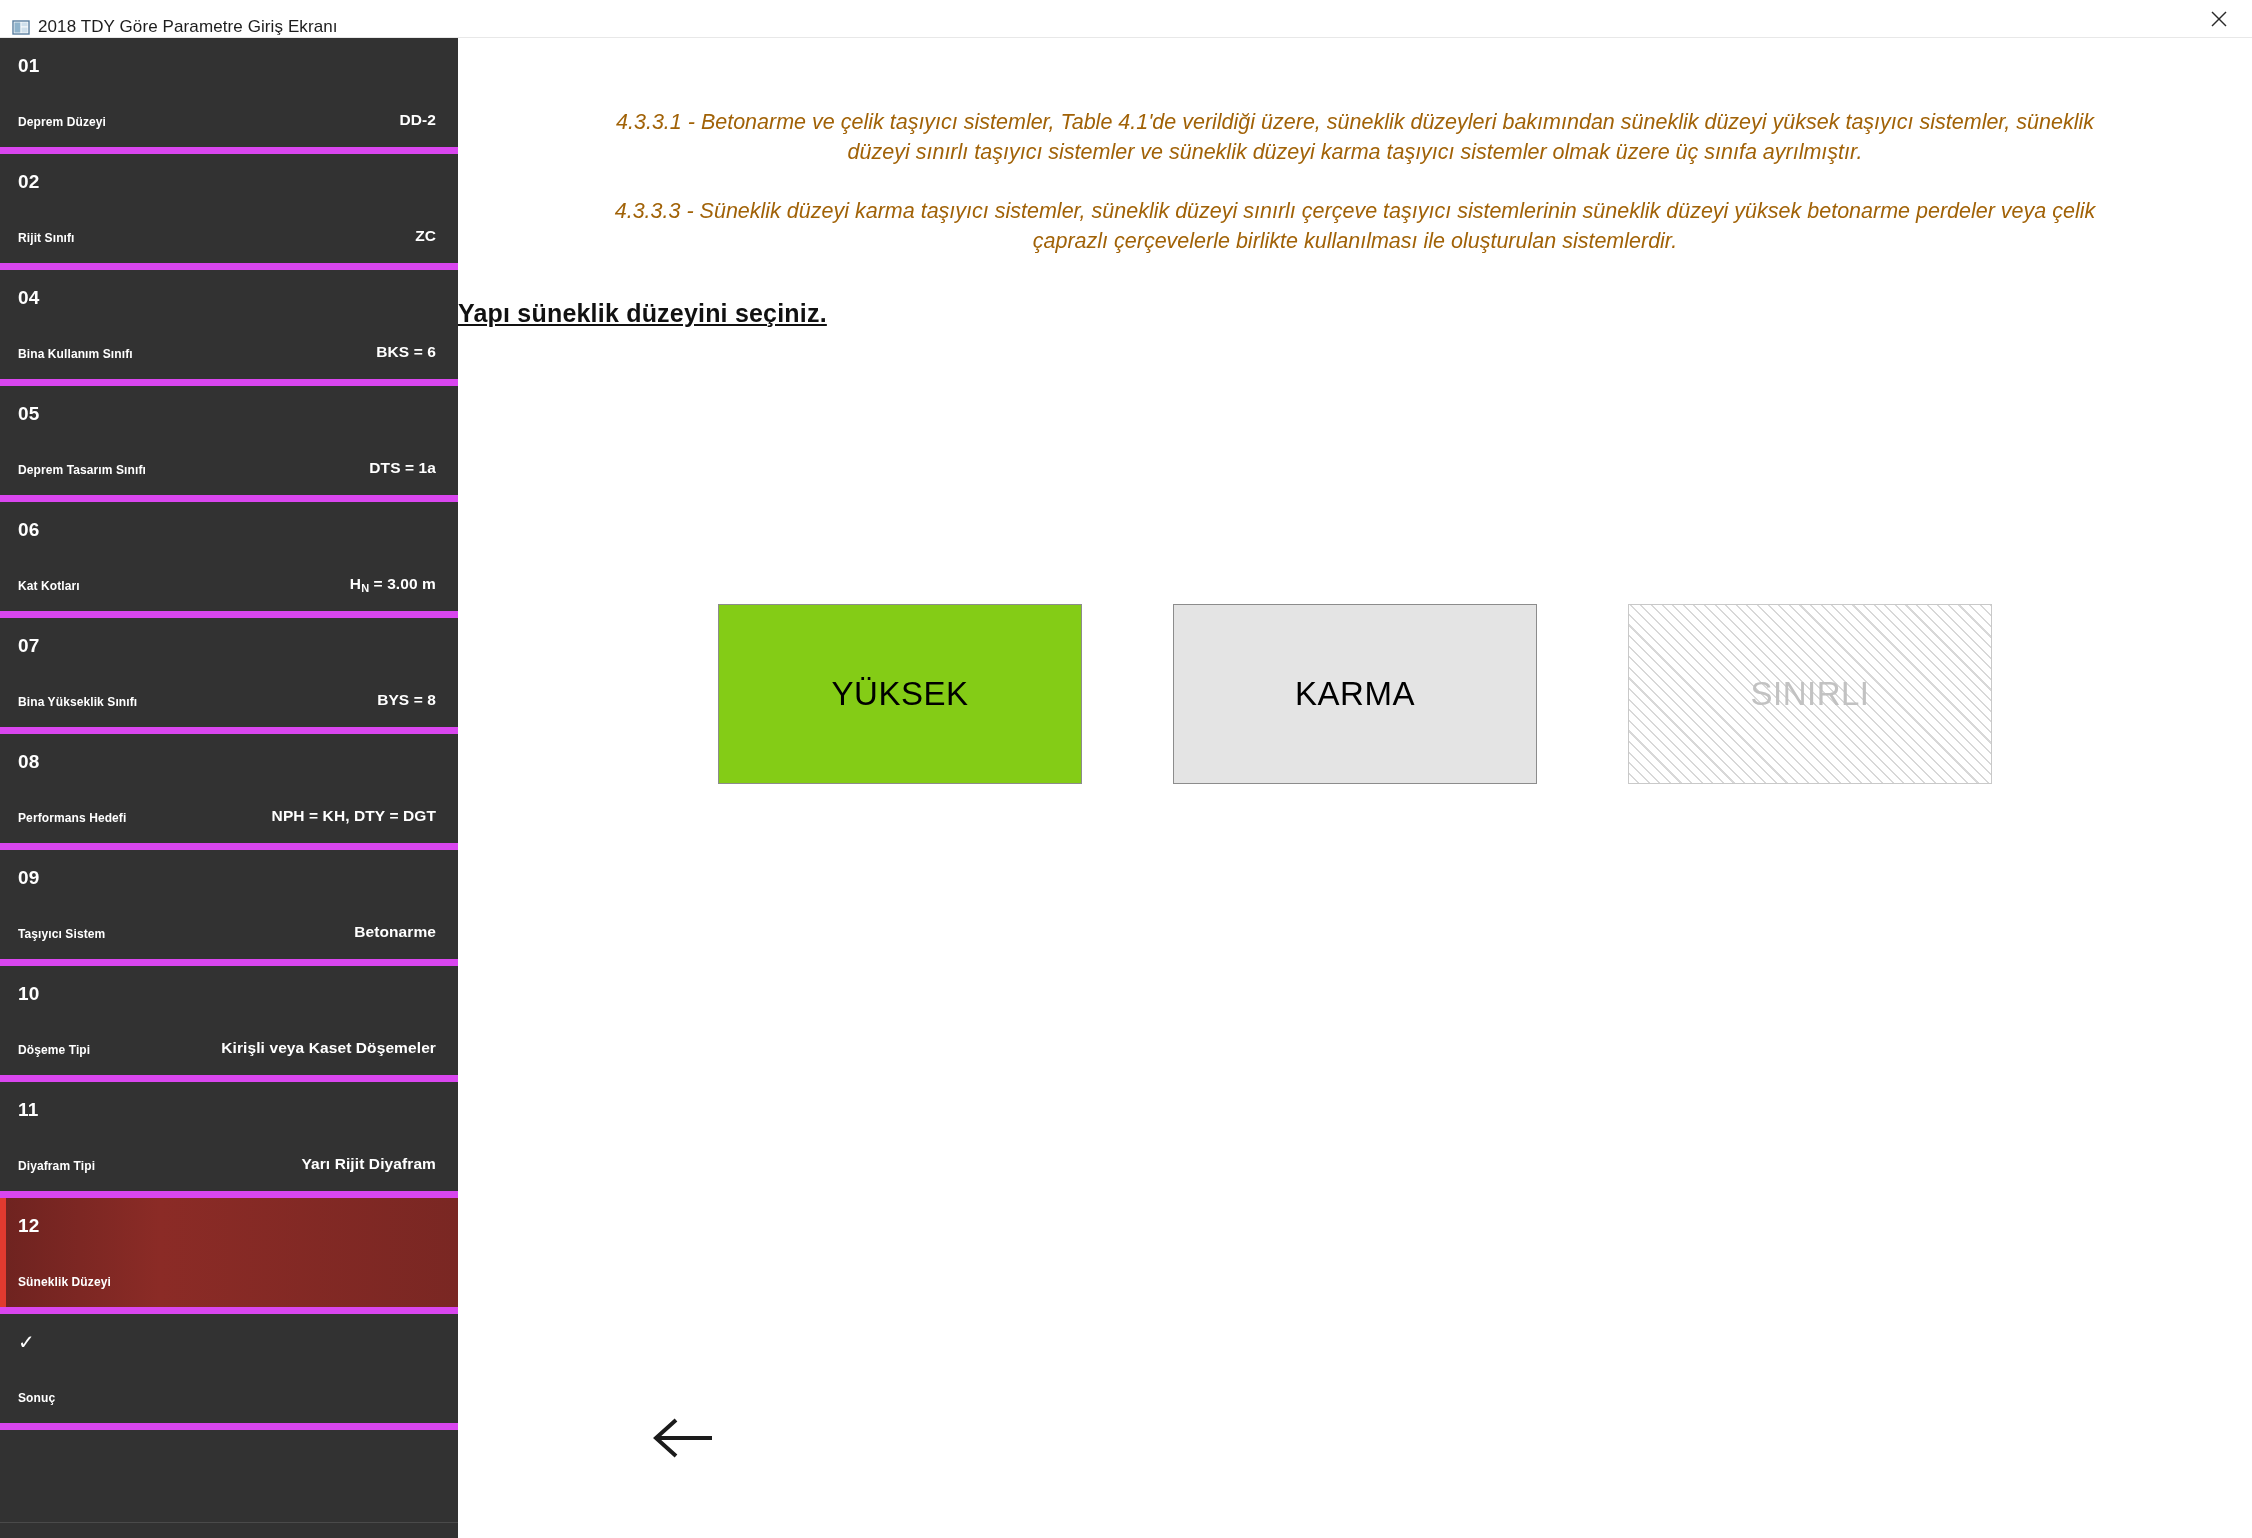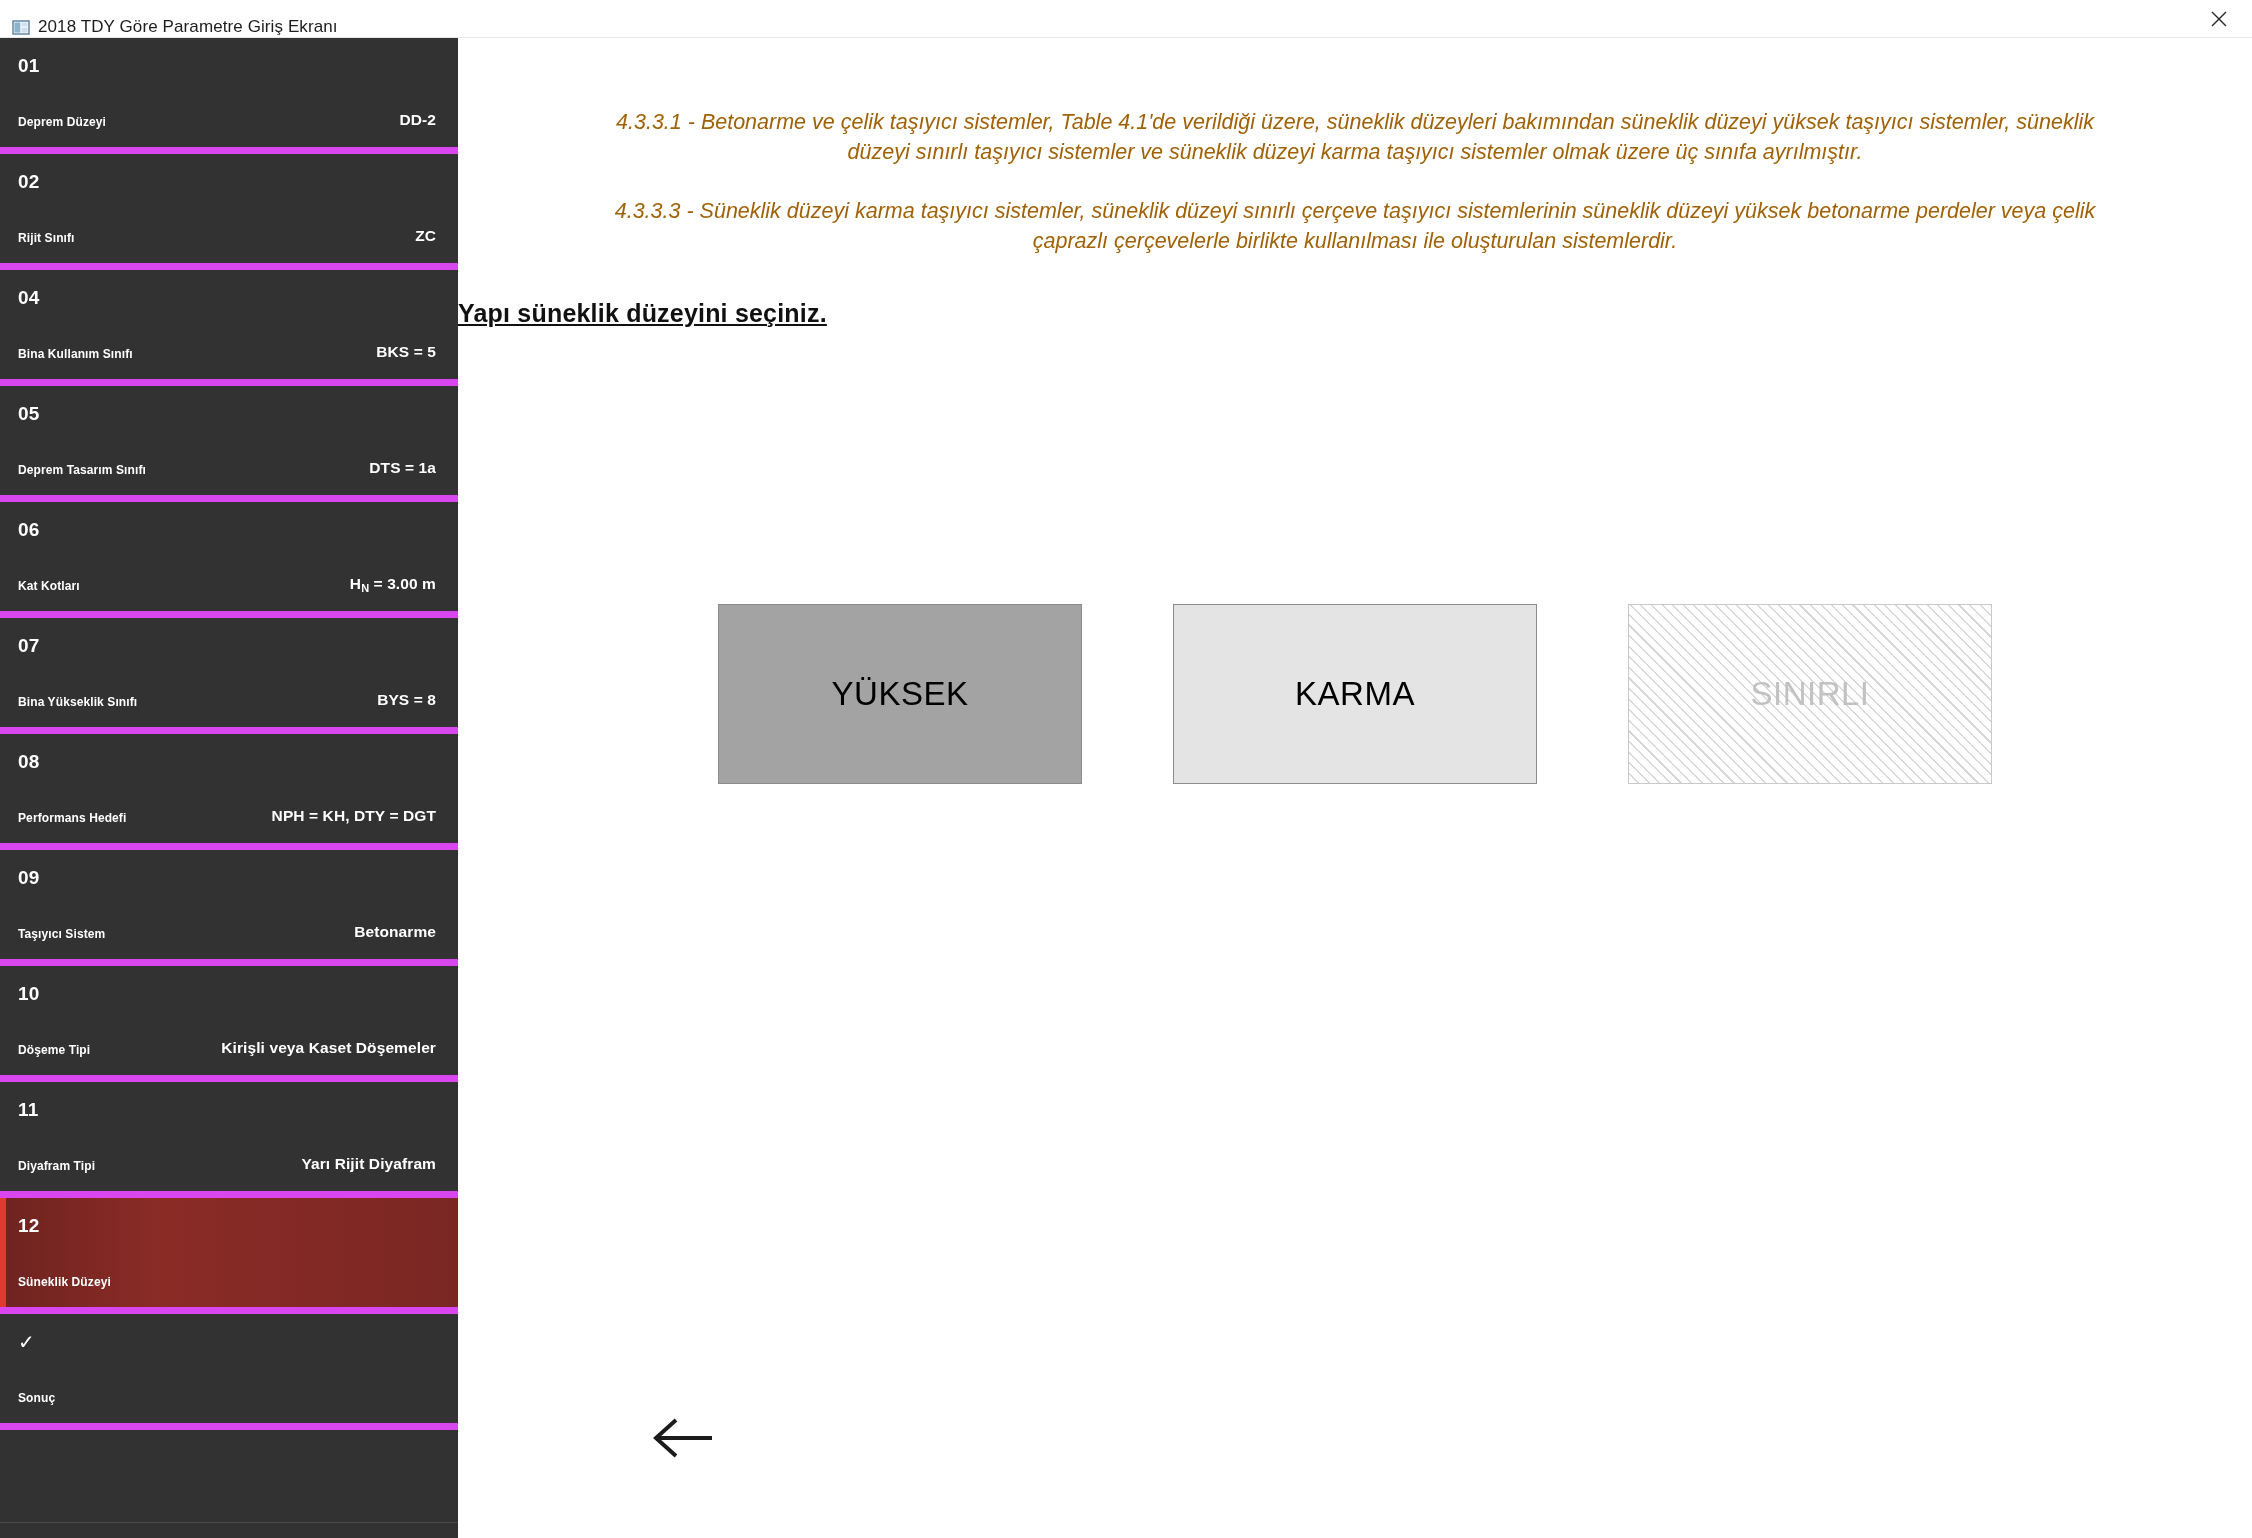--- a/index.html
+++ b/index.html
@@ -175,21 +175,21 @@
     right: 0;
     display: flex;
     justify-content: center;
     gap: 91px;
   }
   .choice {
     width: 364px;
     height: 180px;
     box-sizing: border-box;
     border: 1px solid #8c8c8c;
-    background: #a3a3a3;
+    background: #84cc16;
     display: flex;
     align-items: center;
     justify-content: center;
     font-size: 33px;
     color: #000000;
     letter-spacing: 0.5px;
     cursor: default;
   }
   .choice.alt { background: #e4e4e4; }
   .choice.disabled {
@@ -249,21 +249,21 @@
     <div class="side-item">
       <div class="num">02</div>
       <div class="label">Rijit Sınıfı</div>
       <div class="value">ZC</div>
     </div>
 
 
     <div class="side-item">
       <div class="num">04</div>
       <div class="label">Bina Kullanım Sınıfı</div>
-      <div class="value">BKS = 5</div>
+      <div class="value">BKS = 6</div>
     </div>
 
     <div class="side-item">
       <div class="num">05</div>
       <div class="label">Deprem Tasarım Sınıfı</div>
       <div class="value">DTS = 1a</div>
     </div>
 
     <div class="side-item">
       <div class="num">06</div>

